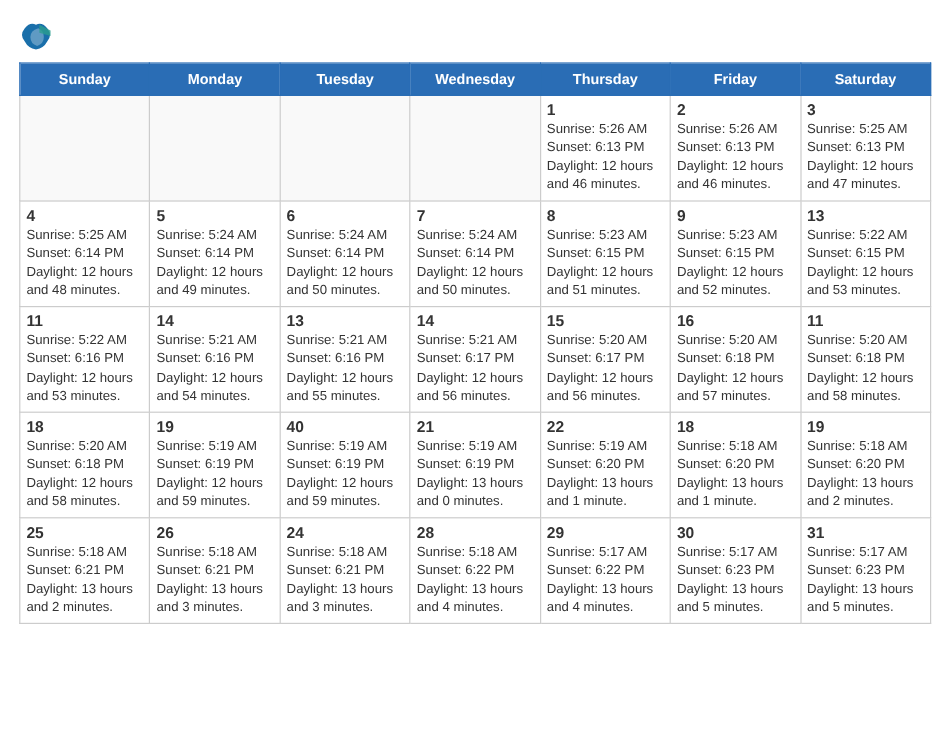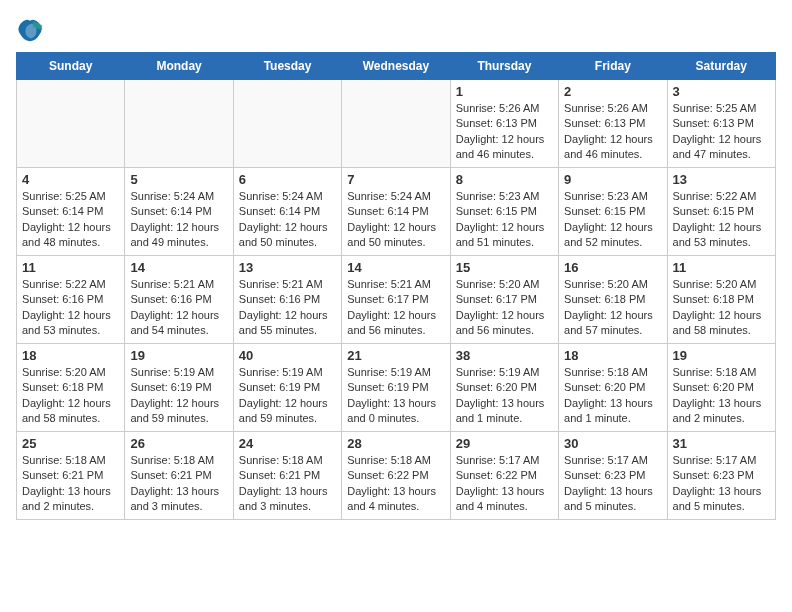--- a/index.html
+++ b/index.html
@@ -274,21 +274,21 @@
 and 59 minutes.</div>
           </td>
           <td>
             <div class="day-number">21</div>
             <div class="day-info" style="white-space: pre-line;">Sunrise: 5:19 AM
 Sunset: 6:19 PM
 Daylight: 13 hours
 and 0 minutes.</div>
           </td>
           <td>
-            <div class="day-number">38</div>
+            <div class="day-number">22</div>
             <div class="day-info" style="white-space: pre-line;">Sunrise: 5:19 AM
 Sunset: 6:20 PM
 Daylight: 13 hours
 and 1 minute.</div>
           </td>
           <td>
             <div class="day-number">18</div>
             <div class="day-info" style="white-space: pre-line;">Sunrise: 5:18 AM
 Sunset: 6:20 PM
 Daylight: 13 hours

